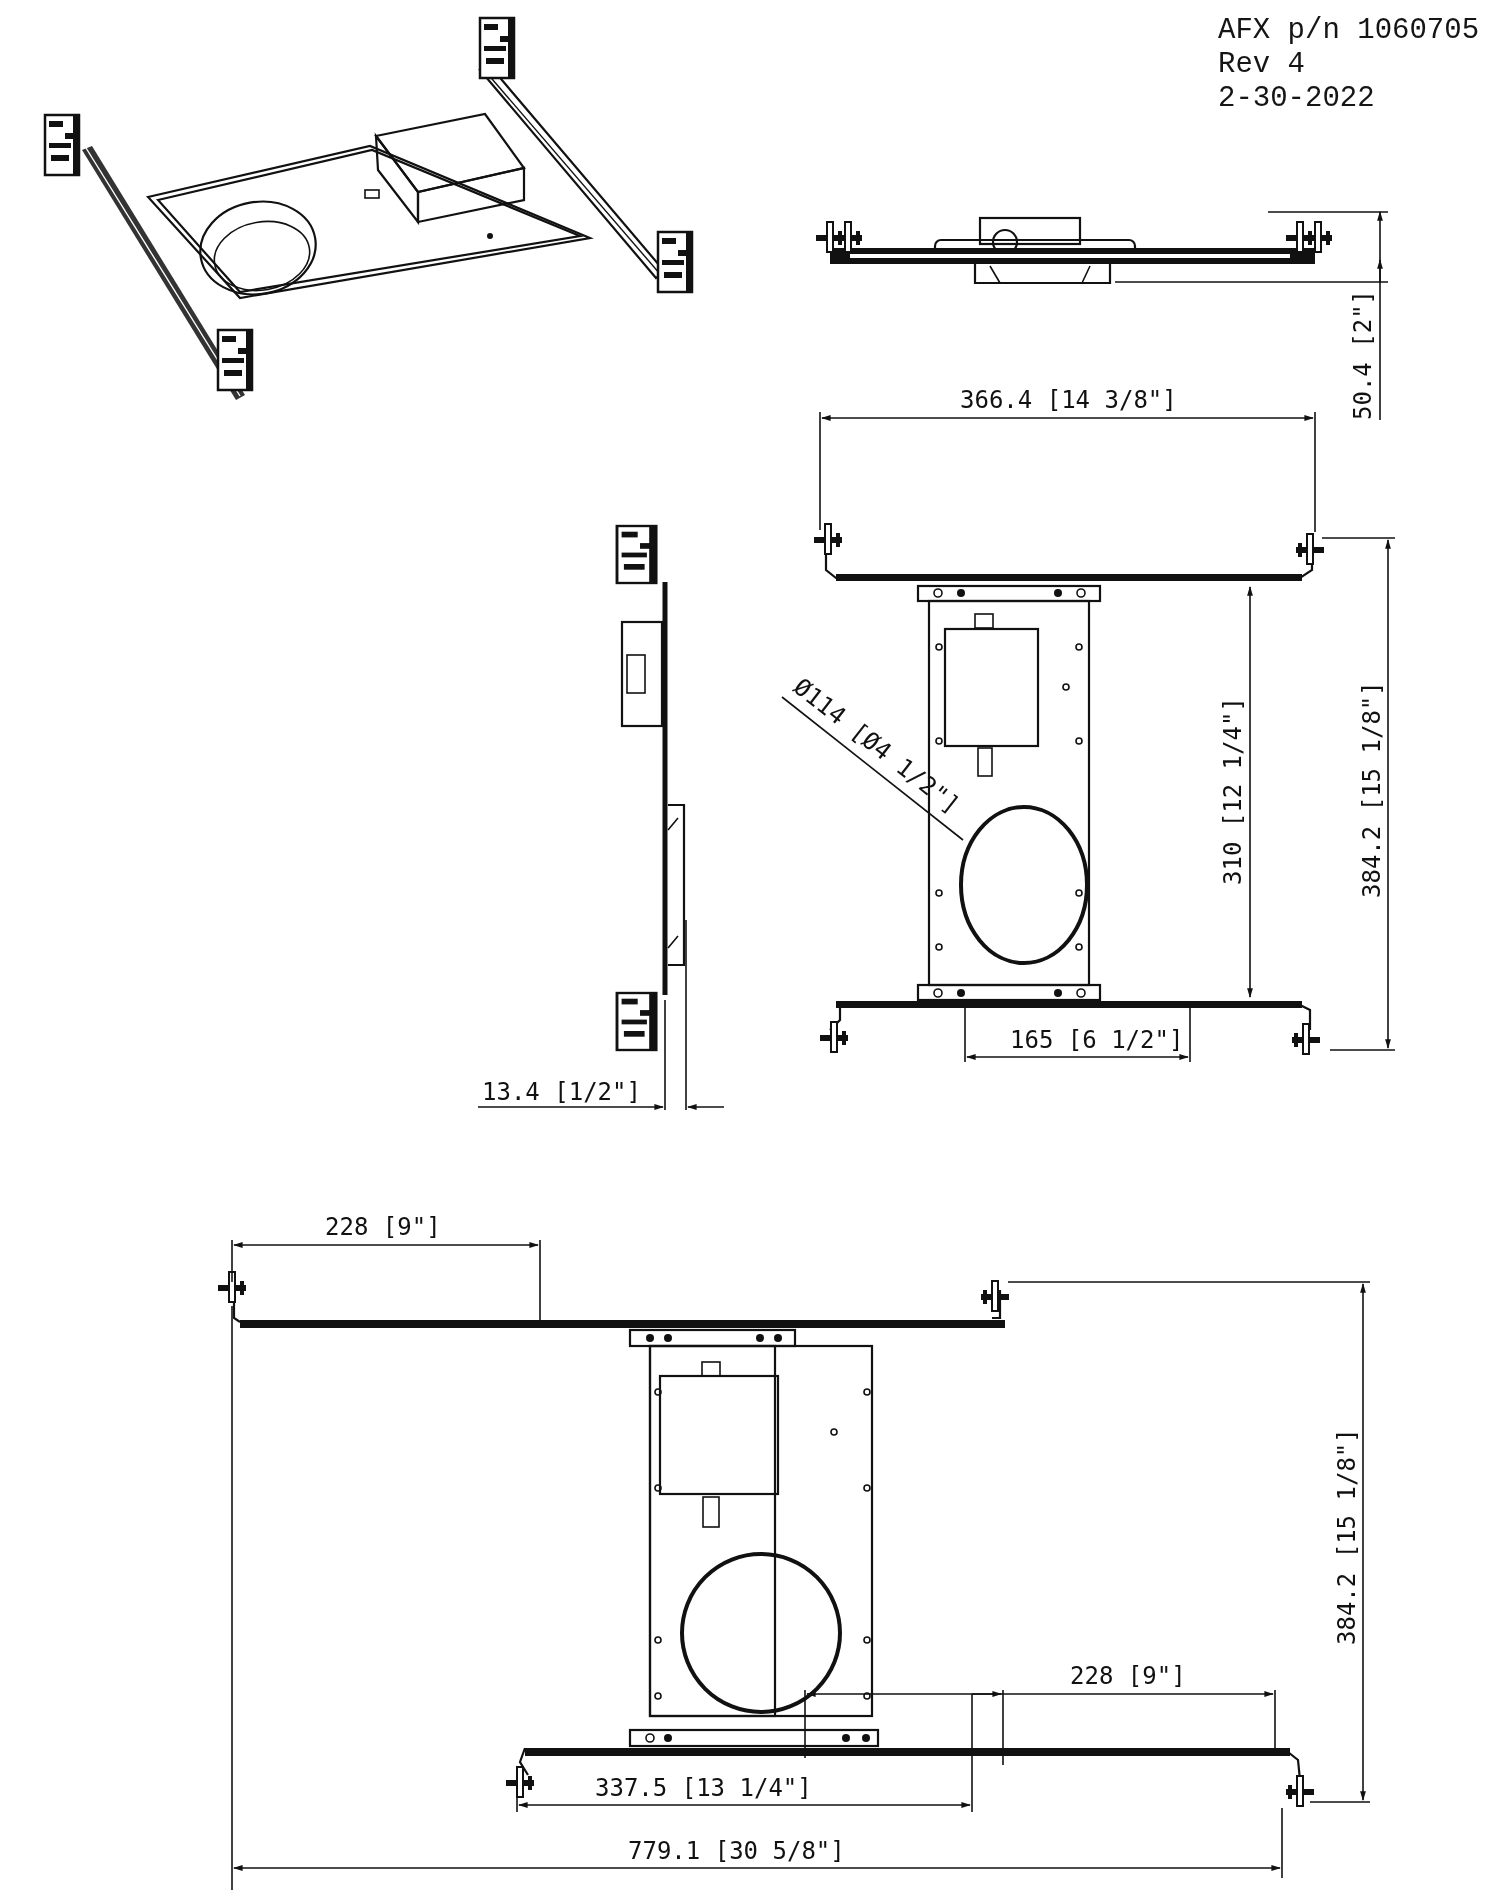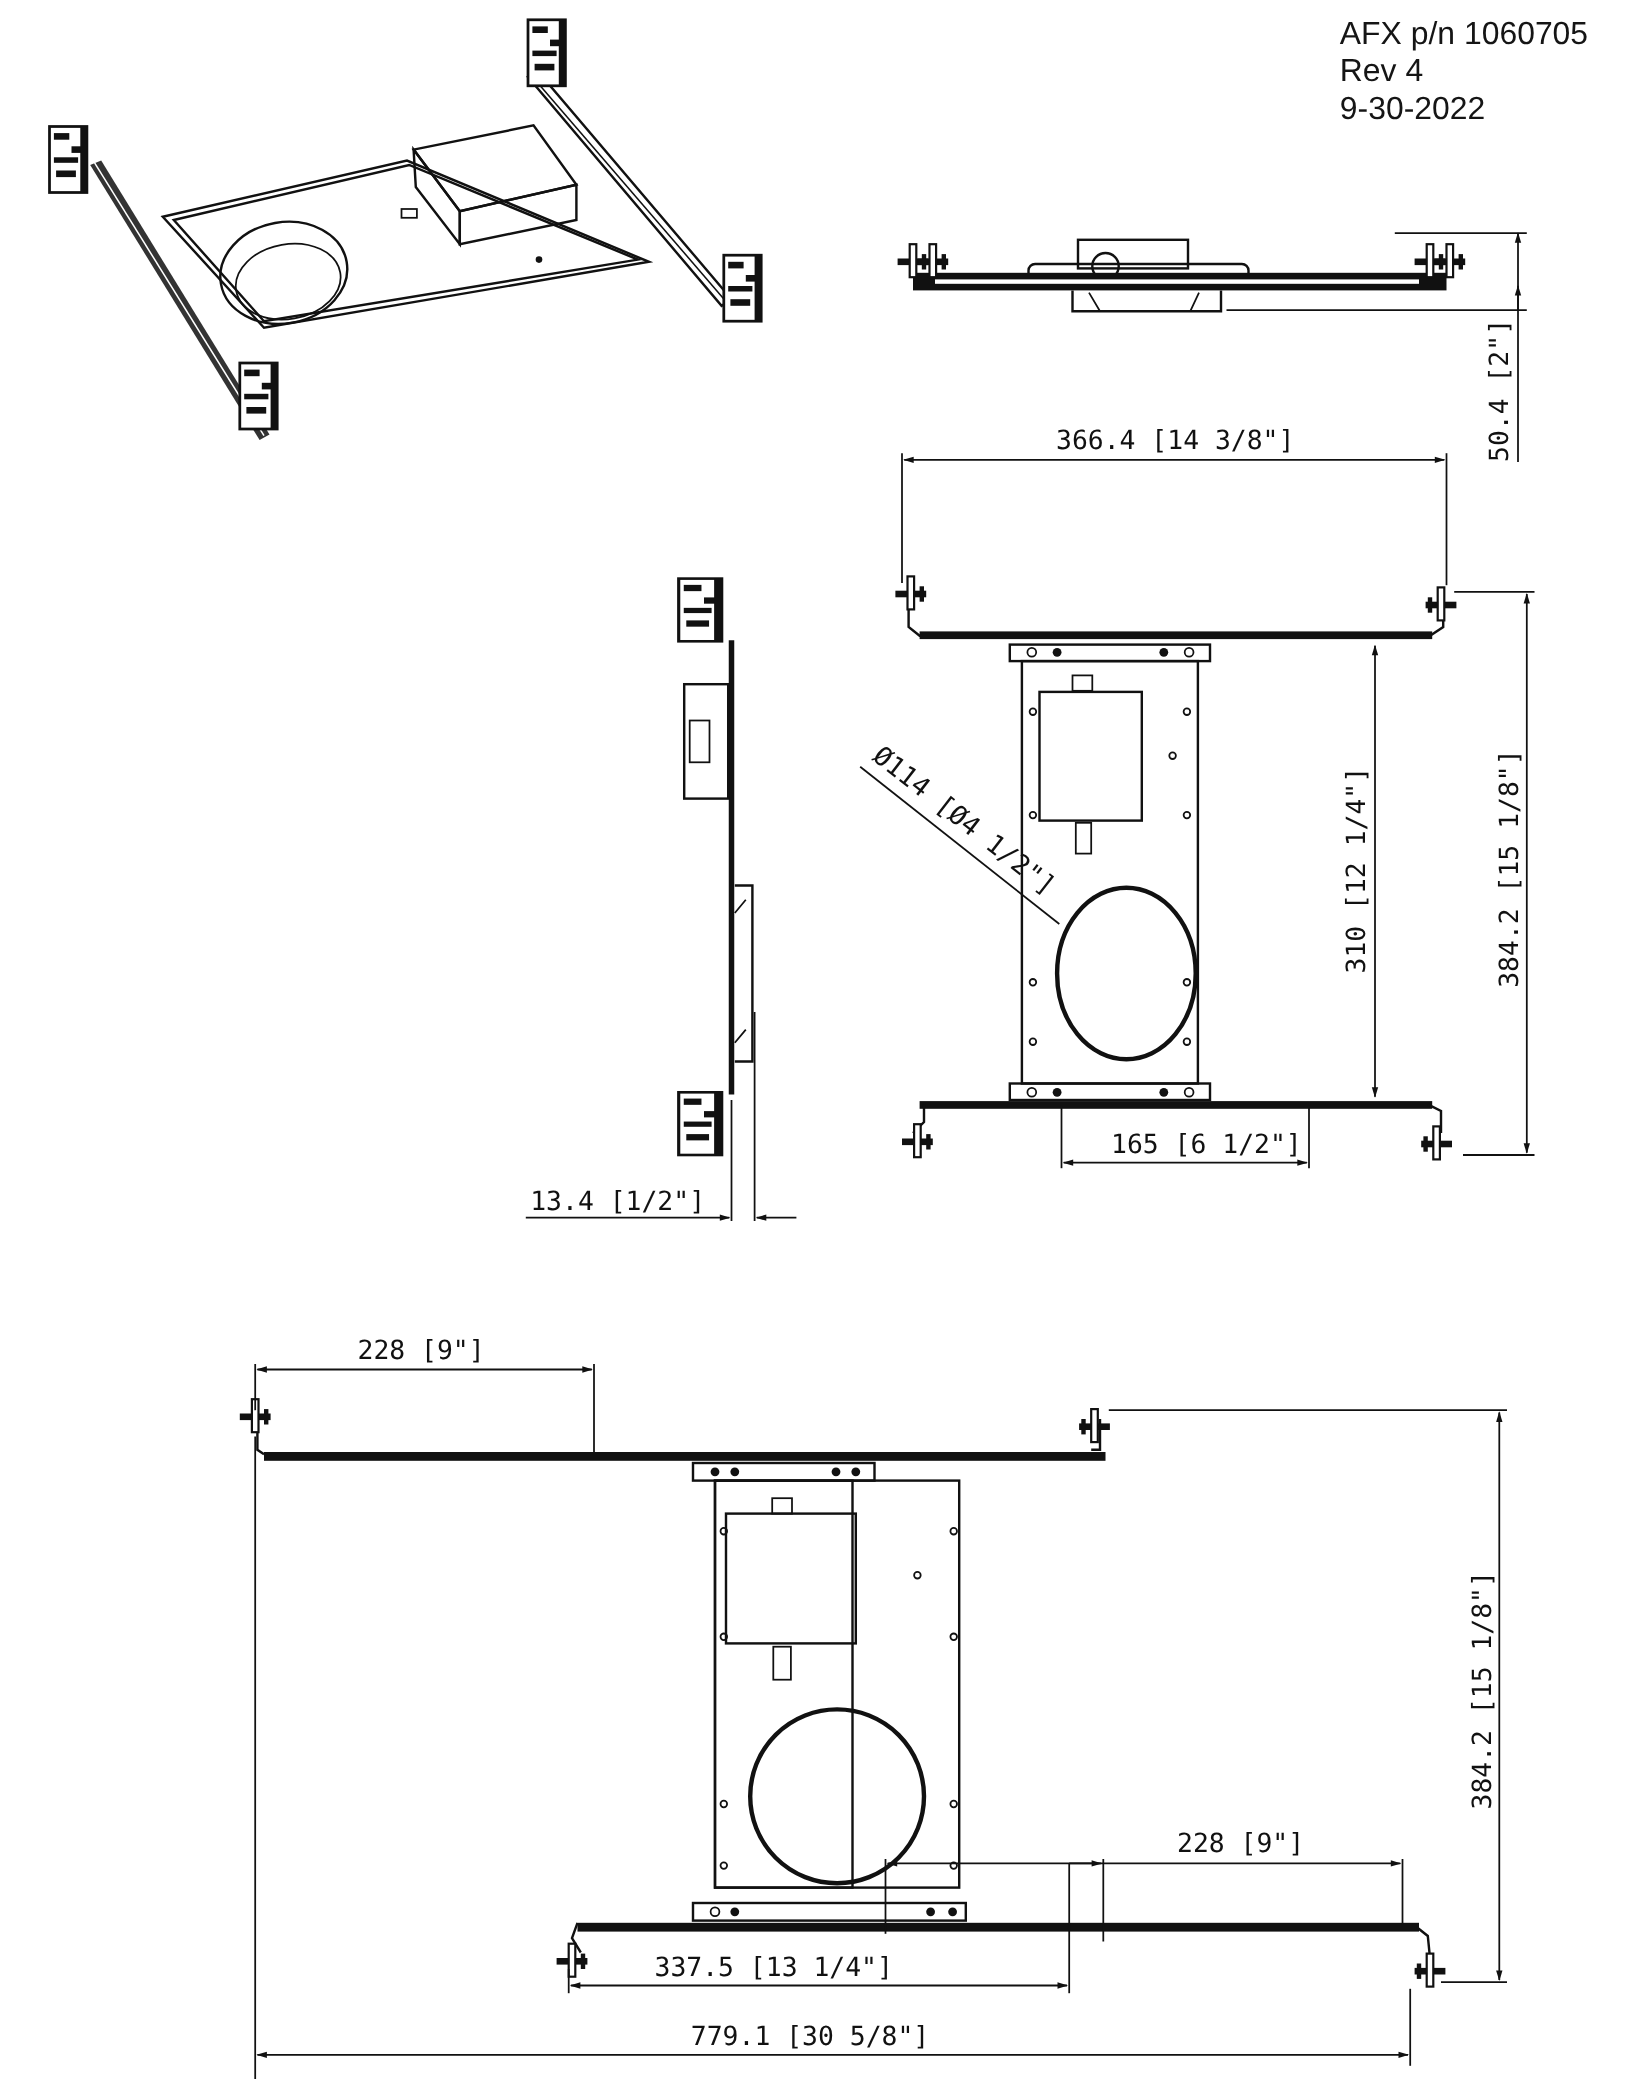--- a/index.html
+++ b/index.html
@@ -1,33 +1,33 @@
 <!DOCTYPE html>
 <html><head>
 <meta charset="utf-8">
 <style>
   html,body{margin:0;padding:0;background:#fff;}
   body{width:1500px;height:1901px;position:relative;overflow:hidden;font-family:"DejaVu Sans Mono","Liberation Mono",monospace;}
   #stage{position:absolute;left:0;top:0;width:1500px;height:1901px;}
   svg text{font-family:"DejaVu Sans Mono","Liberation Mono",monospace;fill:#111;}
-  .title-block{position:absolute;left:1218px;top:14px;font-family:Liberation Sans, sans-serif;font-size:29px;line-height:34px;color:#151515;}
+  .title-block{position:absolute;left:1218px;top:14px;font-family:Liberation Mono, monospace;font-size:29px;line-height:34px;color:#151515;}
   .title-block div{white-space:nowrap;}
   .ln{stroke:#111;stroke-width:2.2;fill:none;}
   .thin{stroke:#111;stroke-width:1.6;fill:none;}
   .thick{stroke:#111;stroke-width:4;fill:none;}
   .fillb{fill:#111;}
   .dim{font-size:24px;}
 </style>
 </head>
 <body>
 
 <div class="title-block">
   <div>AFX p/n 1060705</div>
   <div>Rev 4</div>
-  <div>9-30-2022</div>
+  <div>2-30-2022</div>
 </div>
 
 <svg id="stage" viewBox="0 0 1500 1901" xmlns="http://www.w3.org/2000/svg">
   <defs>
     <marker id="arr" viewBox="0 0 10 10" refX="9" refY="5" markerWidth="10" markerHeight="6" orient="auto-start-reverse">
       <path d="M0,2 L10,5 L0,8 z" fill="#111"></path>
     </marker>
     <g id="clip">
       <rect x="-14" y="-3" width="28" height="6" fill="#111"></rect>
       <rect x="-3" y="-16" width="6" height="30" fill="#fff" stroke="#111" stroke-width="2"></rect>

